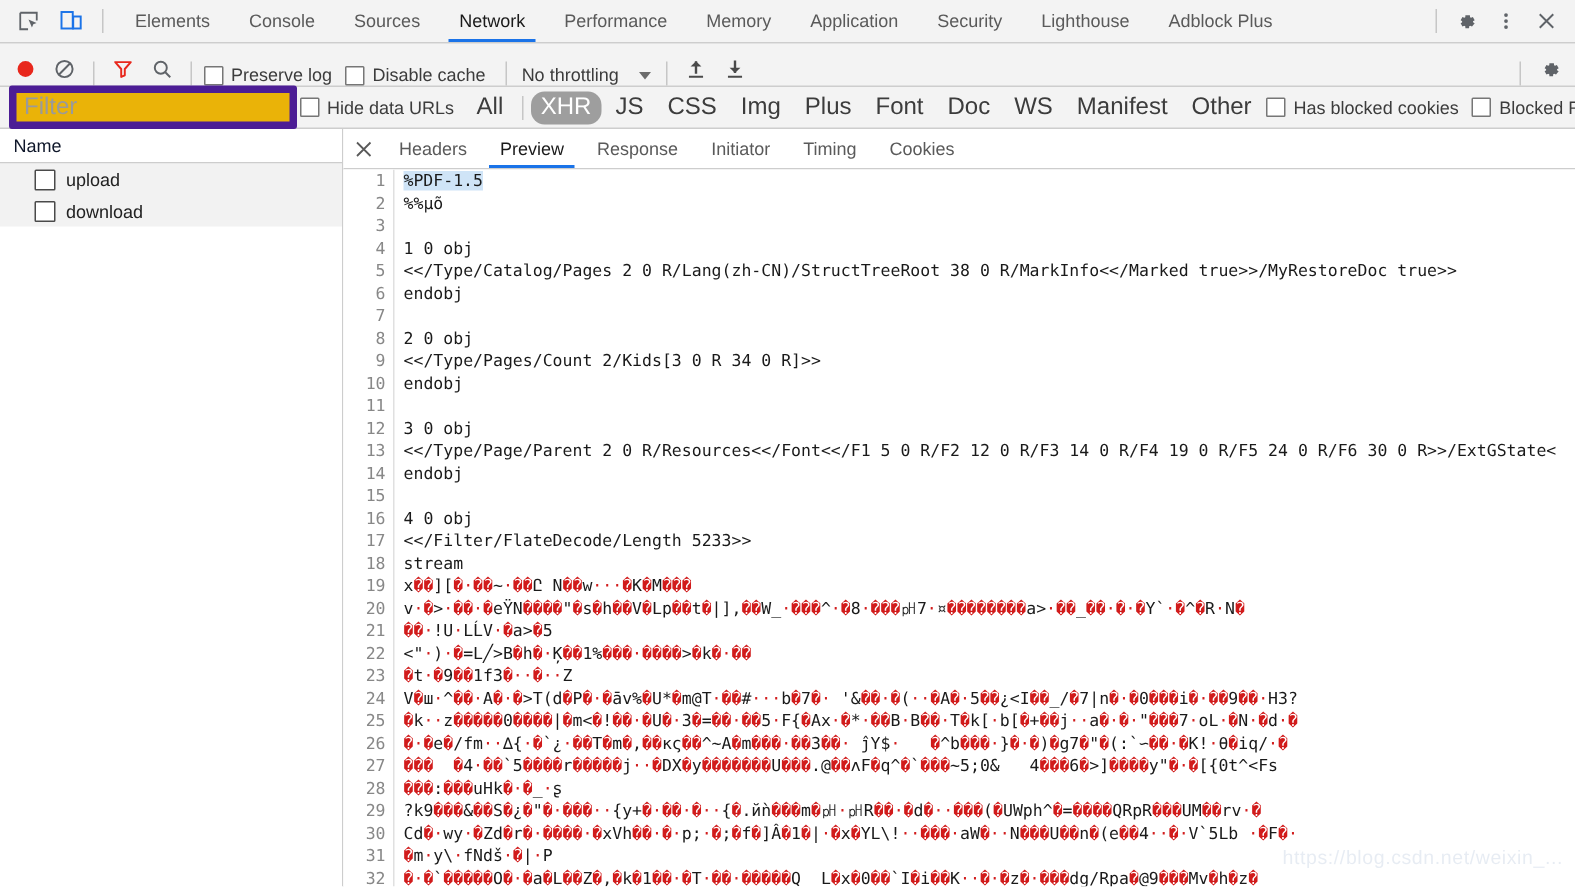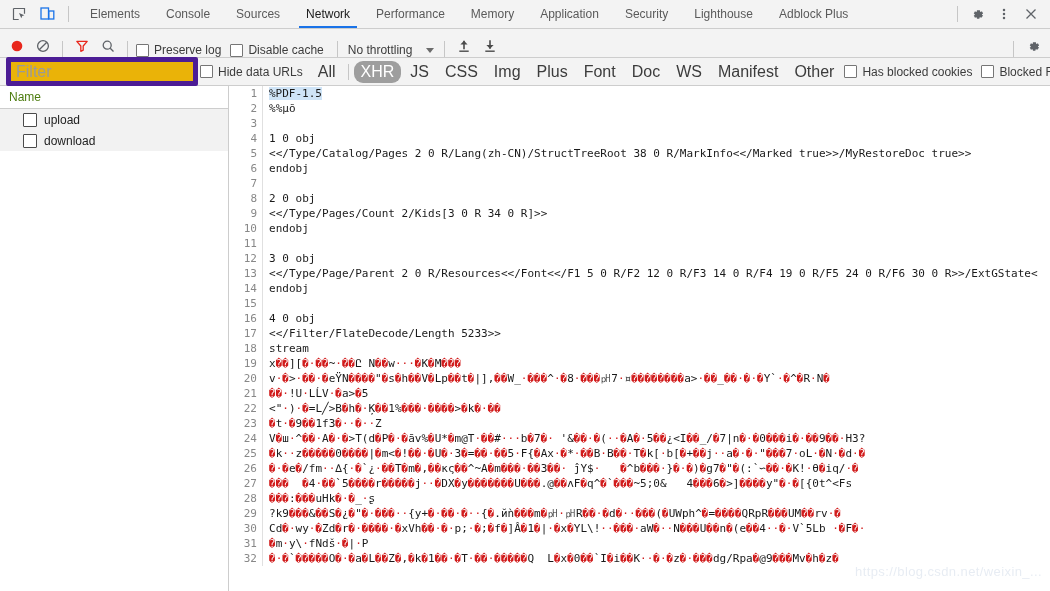--- a/index.html
+++ b/index.html
@@ -83,21 +83,21 @@
   
   .split{flex:1;display:flex;min-height:0;}
 
   
   .netlist{
     width:228px;min-width:228px;display:flex;flex-direction:column;
     border-right:1px solid #cdcdcd;background:#ffffff;
   }
   .nl-head{
     height:22px;min-height:22px;display:flex;align-items:center;
-    padding-left:9px;font-size:12px;color:#4d7c0f;
+    padding-left:9px;font-size:12px;color:#0f172a;
     border-bottom:1px solid #cdcdcd;background:#ffffff;
   }
   .nl-rows{flex:1;overflow:hidden;}
   .nl-row{
     height:21px;display:flex;align-items:center;gap:7px;padding-left:23px;
     font-size:12px;color:#222;cursor:pointer;
   }
   .nl-row.odd{background:#f2f2f2;}
   .nl-row .box{width:12px;height:12px;border:1px solid #4a4a4a;}
 
@@ -330,20 +330,45 @@
           <span>upload</span>
         </div>
         <div class="nl-row odd">
           <span class="box"></span>
           <span>download</span>
         </div>
       </div>
     </div>
 
     <div class="detail">
+      <div class="dt-tabs">
+        <div class="dt-close">
+          <svg width="11" height="11" viewBox="0 0 11 11" aria-hidden="true">
+            <path d="M1 1l9 9M10 1l-9 9" stroke="#5a5a5a" stroke-width="1.2" fill="none"></path>
+          </svg>
+        </div>
+        <div class="dtab">
+            <span>Headers</span>
+          </div>
+        <div class="dtab active">
+            <span>Preview</span>
+          </div>
+        <div class="dtab">
+            <span>Response</span>
+          </div>
+        <div class="dtab">
+            <span>Initiator</span>
+          </div>
+        <div class="dtab">
+            <span>Timing</span>
+          </div>
+        <div class="dtab">
+            <span>Cookies</span>
+          </div>
+      </div>
 
       <div class="codewrap">
         <div class="code">
           <div class="gutter" id="gutter">
               <div class="ln">1</div>
               <div class="ln">2</div>
               <div class="ln">3</div>
               <div class="ln">4</div>
               <div class="ln">5</div>
               <div class="ln">6</div>

